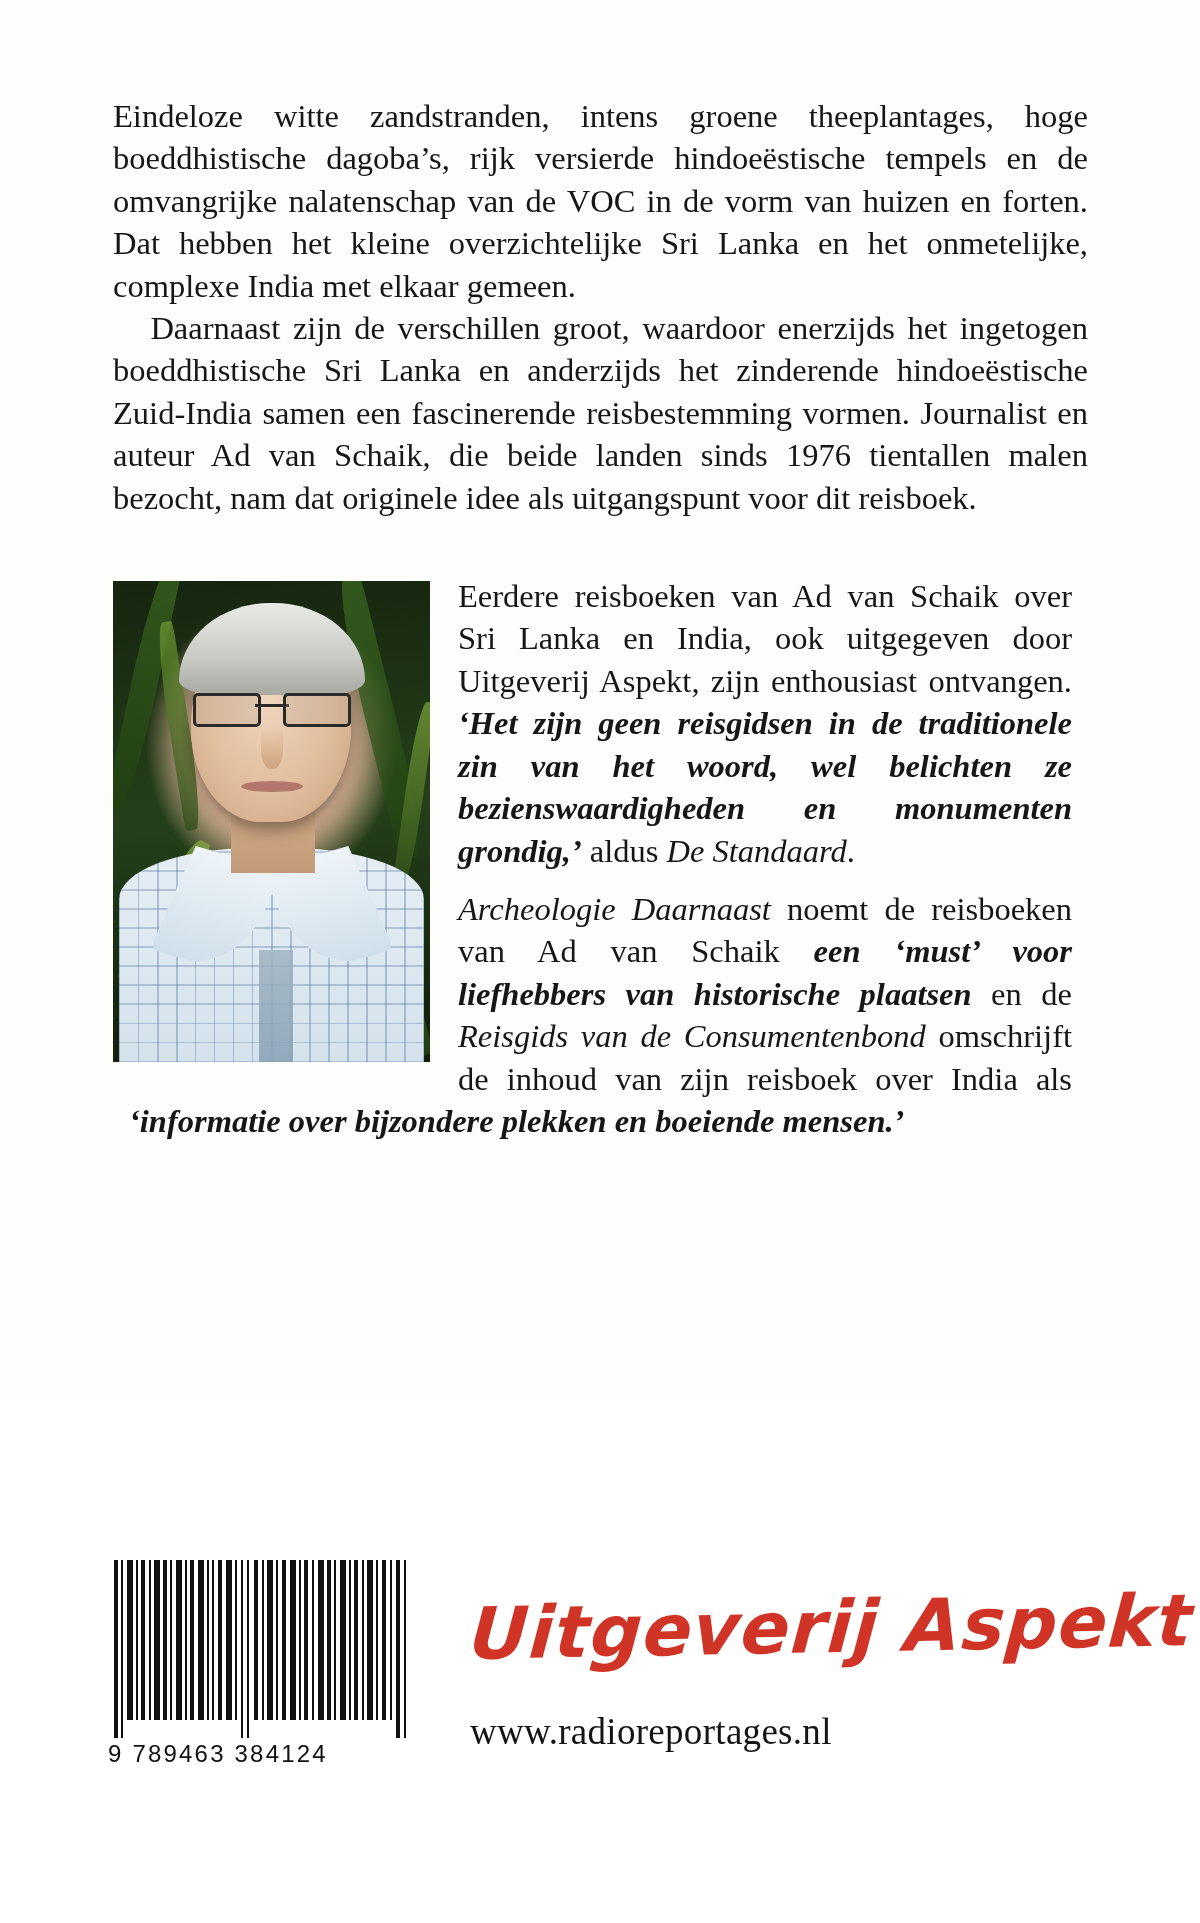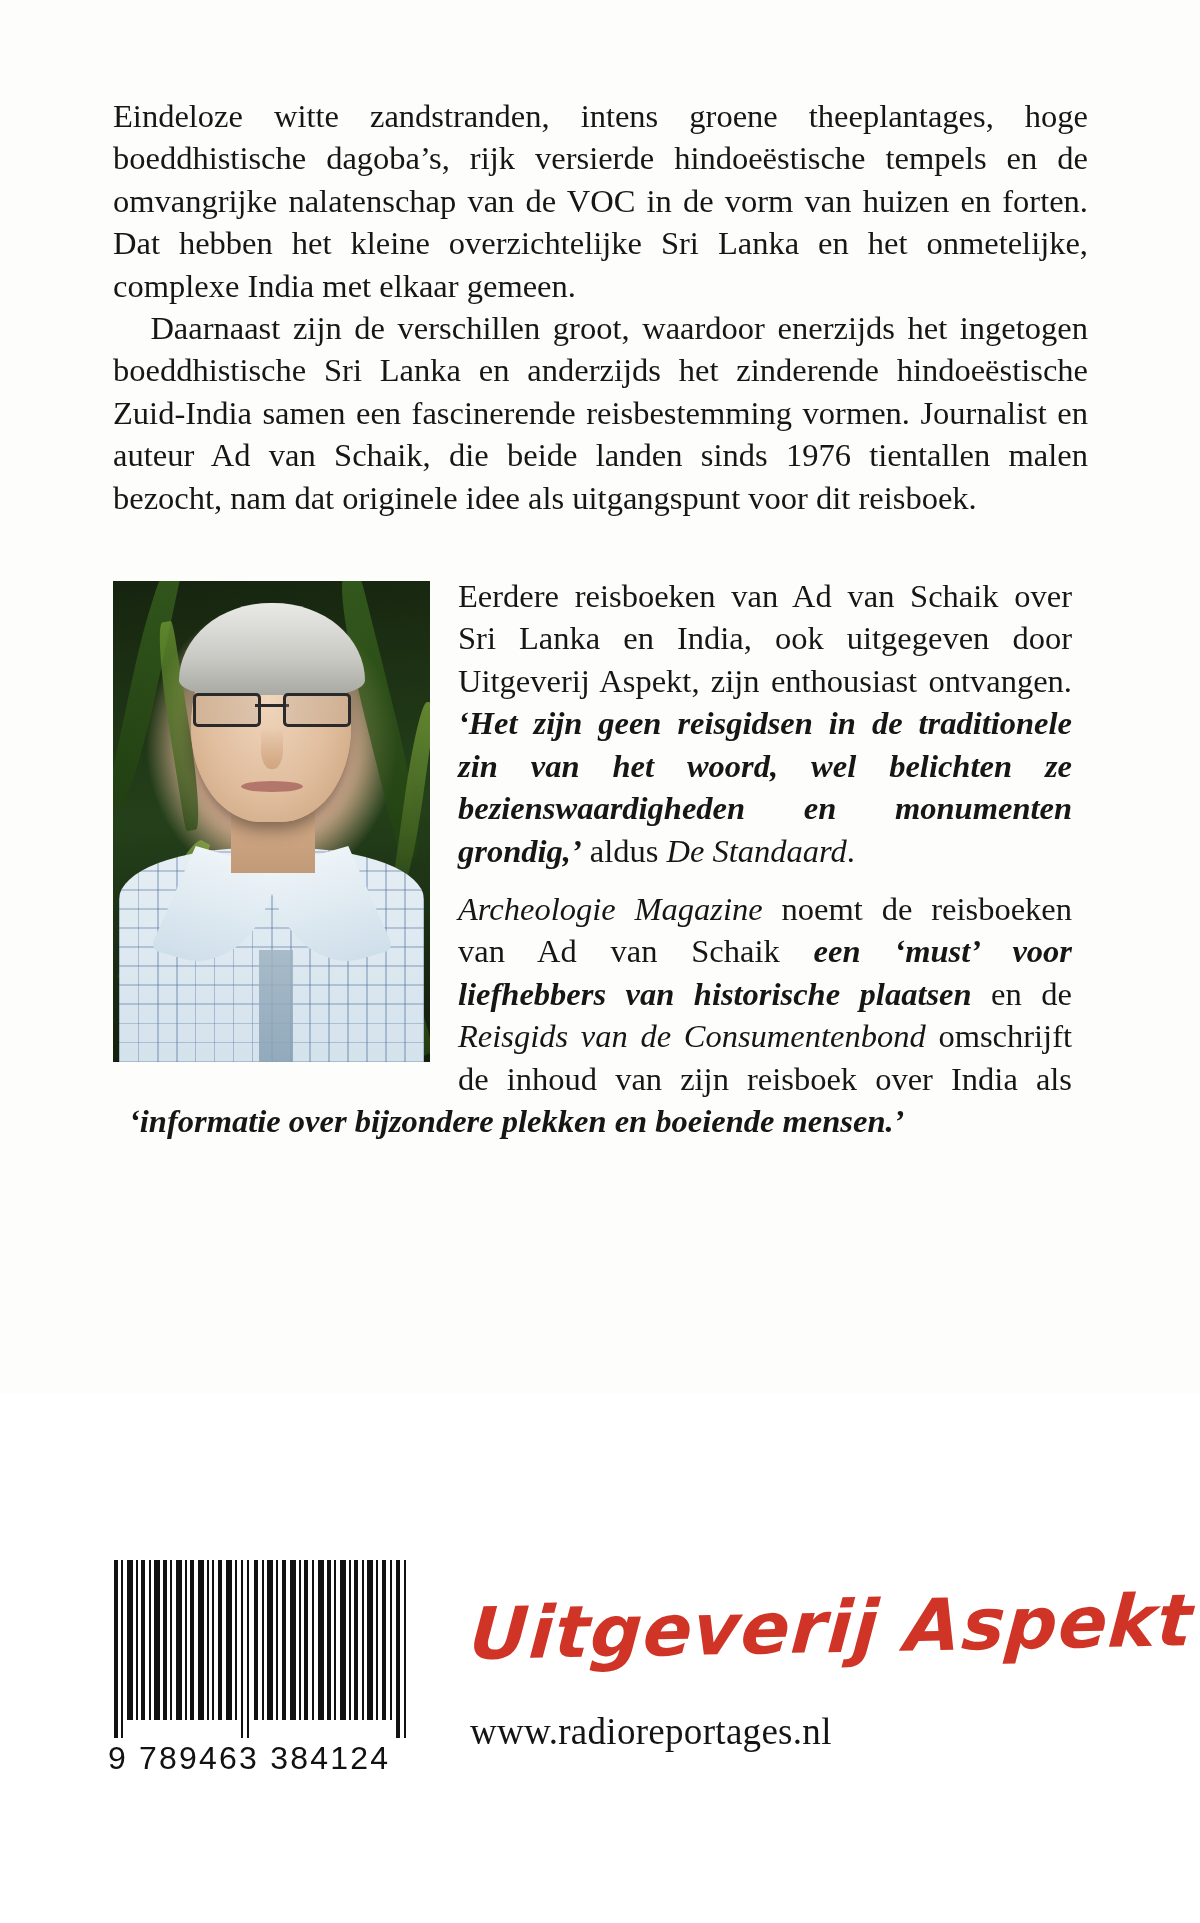--- a/index.html
+++ b/index.html
@@ -209,21 +209,21 @@
     width: 306px;
   }
   .barcode {
     display: block;
     width: 306px;
     height: 178px;
   }
   .barcode-digits {
     margin-top: 2px;
     font-family: "Liberation Sans", sans-serif;
-    font-size: 32px;
+    font-size: 24px;
     letter-spacing: 2.2px;
     color: #111;
     white-space: nowrap;
   }
 
   .publisher {
     position: absolute;
     left: 470px;
     top: 38px;
     width: 640px;
@@ -280,21 +280,21 @@
           <div class="lens left"></div>
           <div class="bridge"></div>
           <div class="lens right"></div>
         </div>
         <div class="nose"></div>
         <div class="mouth"></div>
       </div>
 
       <p><span>Eerdere reisboeken van Ad van Schaik over Sri Lanka en India, ook uitgegeven door Uitgeverij Aspekt, zijn enthousiast ontvangen. </span><b class="bi">‘Het zijn geen reisgidsen in de traditionele zin van het woord, wel belichten ze bezienswaardigheden en monumenten grondig,’</b><span> aldus </span><i class="ti">De Standaard</i><span>.</span></p>
 
-      <p class="indent"><i class="ti">Archeologie Magazine</i><span> noemt de reisboeken van Ad van Schaik </span><b class="bi">een ‘must’ voor liefhebbers van historische plaatsen</b><span> en de </span><i class="ti">Reisgids van de Consumentenbond</i><span> omschrijft de inhoud van zijn reisboek over India als </span><b class="bi">‘informatie over bijzondere plekken en boeiende mensen.’</b></p>
+      <p class="indent"><i class="ti">Archeologie Daarnaast</i><span> noemt de reisboeken van Ad van Schaik </span><b class="bi">een ‘must’ voor liefhebbers van historische plaatsen</b><span> en de </span><i class="ti">Reisgids van de Consumentenbond</i><span> omschrijft de inhoud van zijn reisboek over India als </span><b class="bi">‘informatie over bijzondere plekken en boeiende mensen.’</b></p>
 
     </div>
 
 
   </div>
 
   <div class="footer">
 
     <div class="barcode-wrap">
       <svg class="barcode" viewBox="0 0 306 178" preserveAspectRatio="none">

